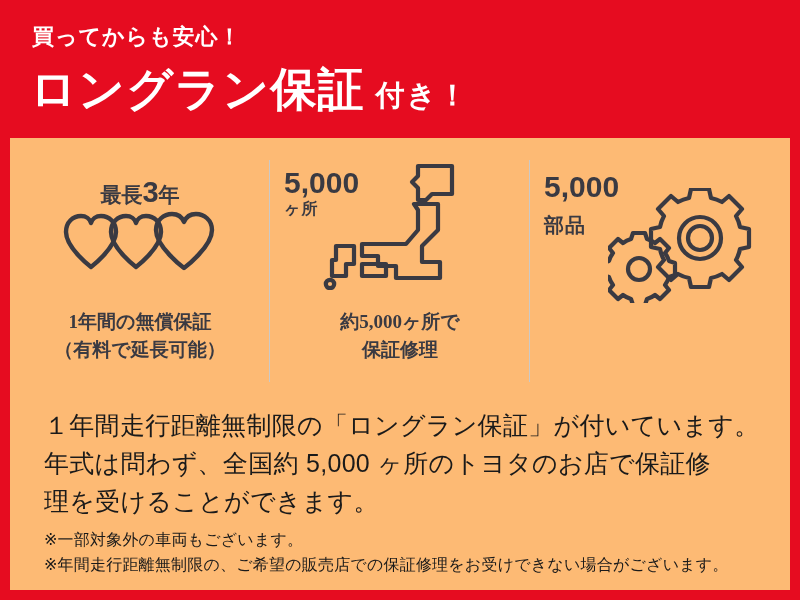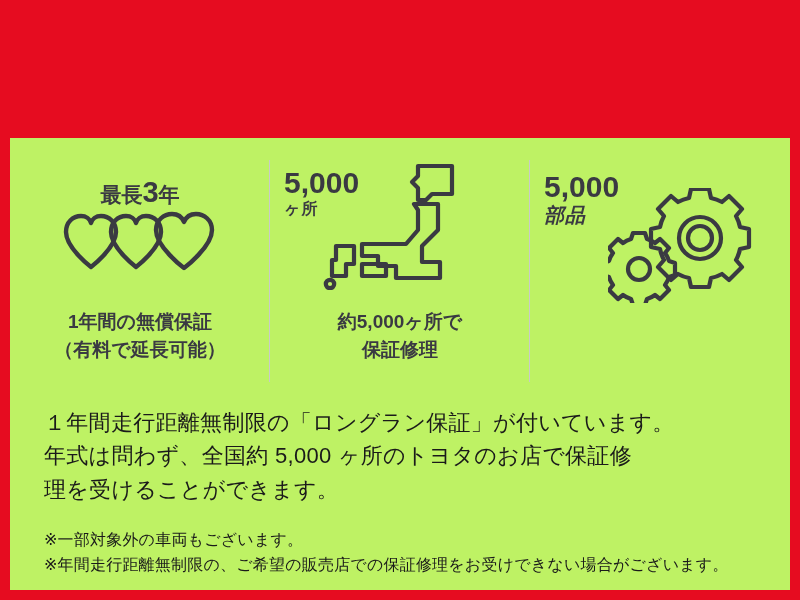--- a/index.html
+++ b/index.html
@@ -33,21 +33,21 @@
     font-size:46px;font-weight:bold;letter-spacing:1px;
   }
   .header .headline .small{
     font-size:29px;font-weight:bold;letter-spacing:2px;margin-left:11px;
   }
 
   
   .panel{
     position:absolute;left:10px;top:138px;
     width:780px;height:452px;
-    background:#bef264;box-sizing:border-box;
+    background:#fdba74;box-sizing:border-box;
   }
 
   
   .columns{
     position:absolute;left:0;top:16px;width:780px;height:240px;
     display:flex;
   }
   .col{
     position:relative;flex:1 1 0;height:240px;
     display:flex;flex-direction:column;align-items:center;
@@ -60,56 +60,64 @@
     position:relative;width:100%;height:150px;
   }
   .num-label{
     position:absolute;color:#3a3a42;font-weight:bold;line-height:1;
     white-space:nowrap;
   }
   .caption{
     color:#3a3a42;font-size:19px;font-weight:bold;
     line-height:1.45;text-align:center;white-space:pre-line;
     margin-top:4px;
+    font-family:Liberation Serif, serif;
   }
 
   
   .c1 .num-label{left:50%;transform:translateX(-50%);top:24px;font-size:21px;}
   .c1 .num-label .n{font-size:29px;}
   .c1 .hearts{position:absolute;left:50%;transform:translateX(-50%);top:56px;}
 
   
   .c2 .num-label{left:14px;top:14px;font-size:30px;text-align:left;}
   .c2 .num-label .sub{display:block;font-size:16px;margin-top:3px;letter-spacing:1px;}
   .c2 .japan{position:absolute;left:52px;top:6px;}
 
   
   .c3 .num-label{left:14px;top:18px;font-size:30px;text-align:left;}
-  .c3 .num-label .sub{display:block;font-size:20px;margin-top:3px;letter-spacing:1px;font-style:italic;}
+  .c3 .num-label .sub{display:block;font-size:20px;margin-top:13px;letter-spacing:1px;}
   .c3 .gears{position:absolute;left:78px;top:34px;}
 
   
   .body-text{
     position:absolute;left:34px;top:268px;width:724px;
-    color:#1a1a1a;font-size:22px;line-height:1.52;
+    color:#1a1a1a;font-size:25px;line-height:1.52;
     white-space:pre-line;letter-spacing:0.3px;
   }
 
   
   .notes{
     position:absolute;left:34px;top:390px;width:730px;
     color:#1a1a1a;font-size:16px;line-height:1.55;
     white-space:pre-line;letter-spacing:0.2px;
   }
 </style>
 </head>
 <body>
 
 <div id="ad">
 
+  <div class="header">
+    <div class="kicker">買ってからも安心！</div>
+    <div class="headline">
+      <span class="big">ロングラン保証</span>
+      <span class="small">付き！</span>
+    </div>
+  </div>
 
   <div class="panel">
 
     <div class="columns">
 
       <div class="col c1 divide">
         <div class="icon-area">
           <div class="num-label"><span>最長</span><span class="n">3</span><span>年</span></div>
           <svg class="hearts" width="160" height="62" viewBox="0 0 160 62">
             <g fill="none" stroke="#3A3A42" stroke-width="4.4" stroke-linejoin="round" stroke-linecap="round">

